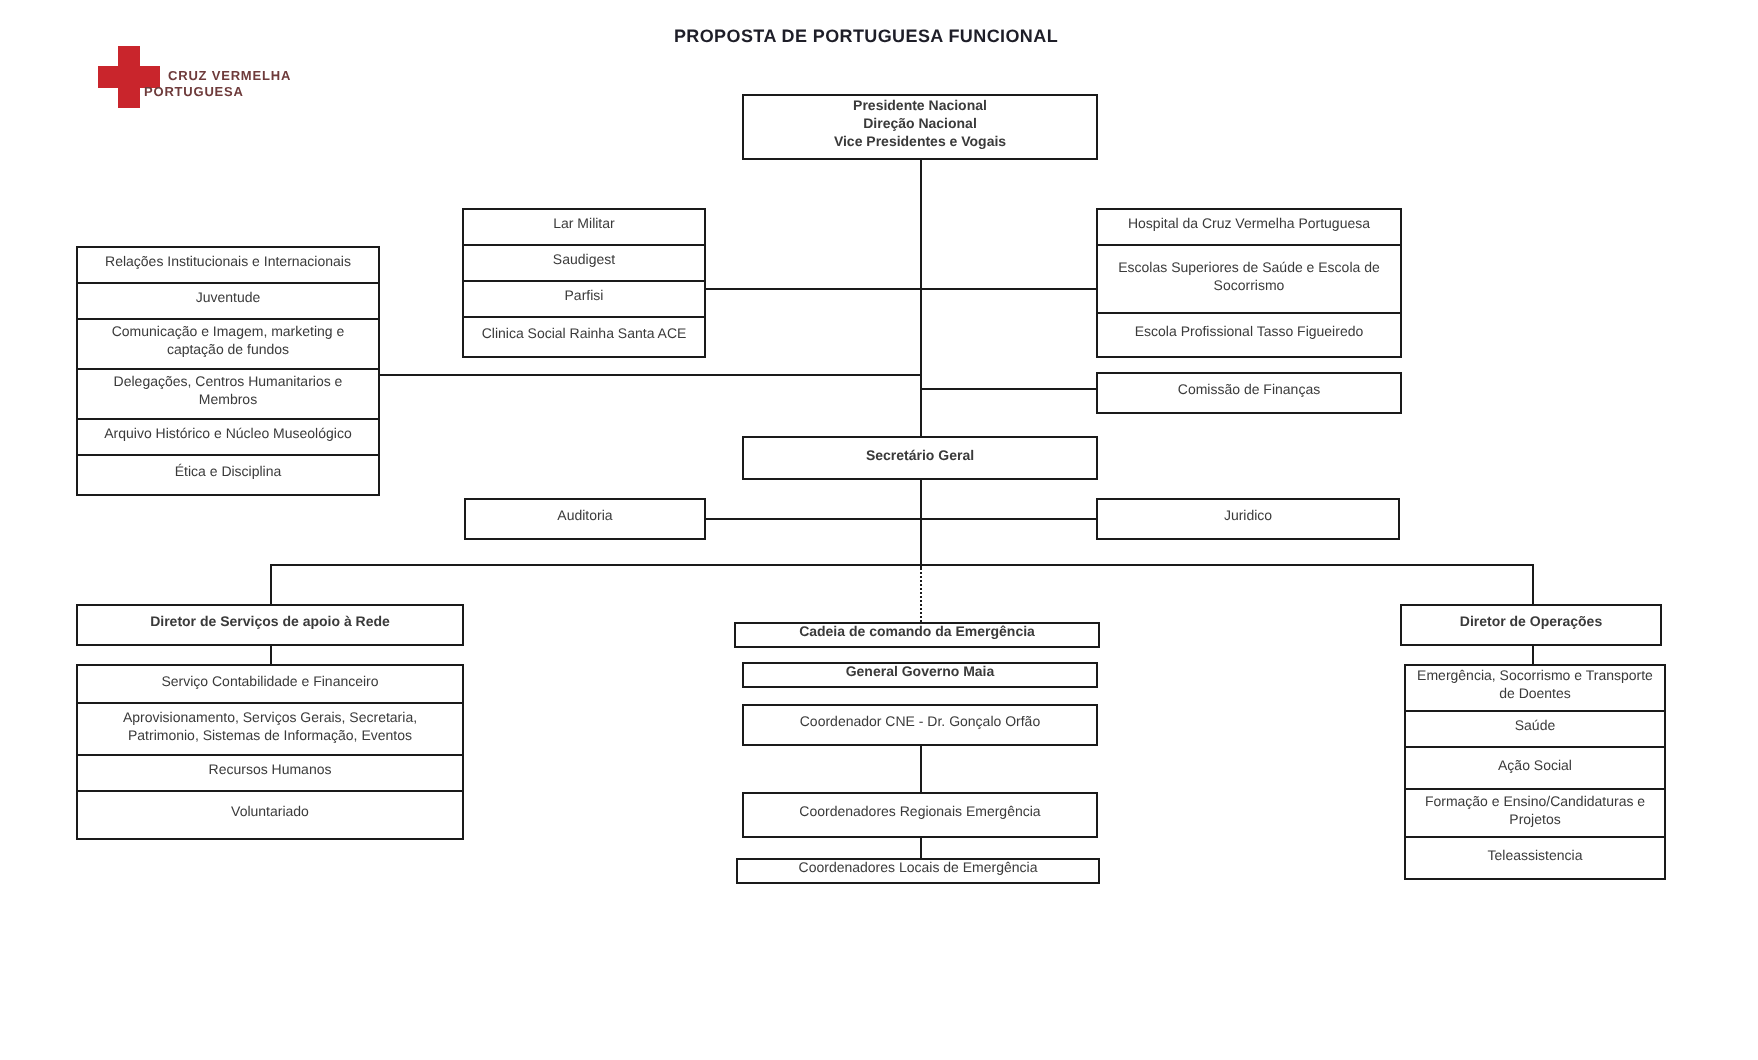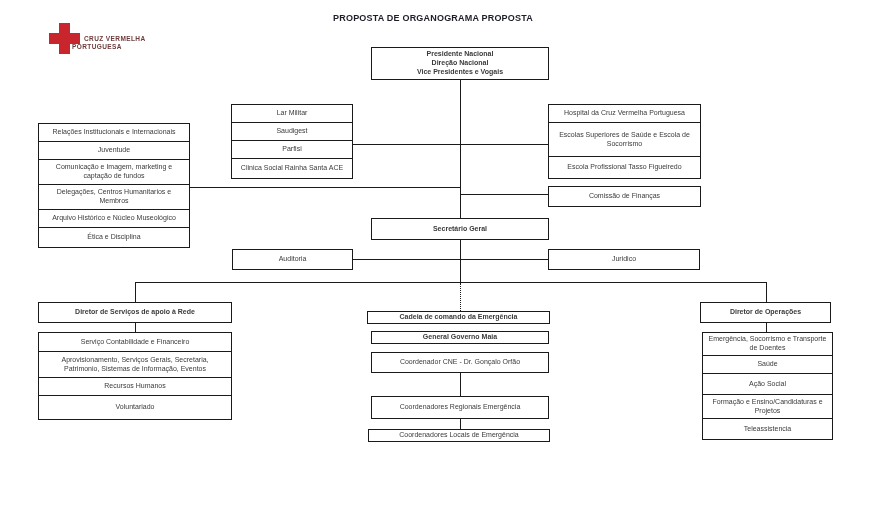--- a/index.html
+++ b/index.html
@@ -29,21 +29,21 @@
   
   .hline{position:absolute;height:1px;background:#1a1a1a;}
   .vline{position:absolute;width:1px;background:#1a1a1a;}
   .vdotted{position:absolute;width:0;border-left:1px dotted #1a1a1a;}
 </style>
 </head>
 <body>
 
 <div class="canvas">
 
-  <div class="title">PROPOSTA DE ORGANOGRAMA PROPOSTA</div>
+  <div class="title">PROPOSTA DE PORTUGUESA FUNCIONAL</div>
 
   <div class="logo">
     <div class="cross-v"></div>
     <div class="cross-h"></div>
     <div class="logo-t1">CRUZ VERMELHA</div>
     <div class="logo-t2">PORTUGUESA</div>
   </div>
 
   <div class="box multi bold" style="left:371px;top:47px;width:178px;height:33px;">
     <div>Presidente Nacional</div>

